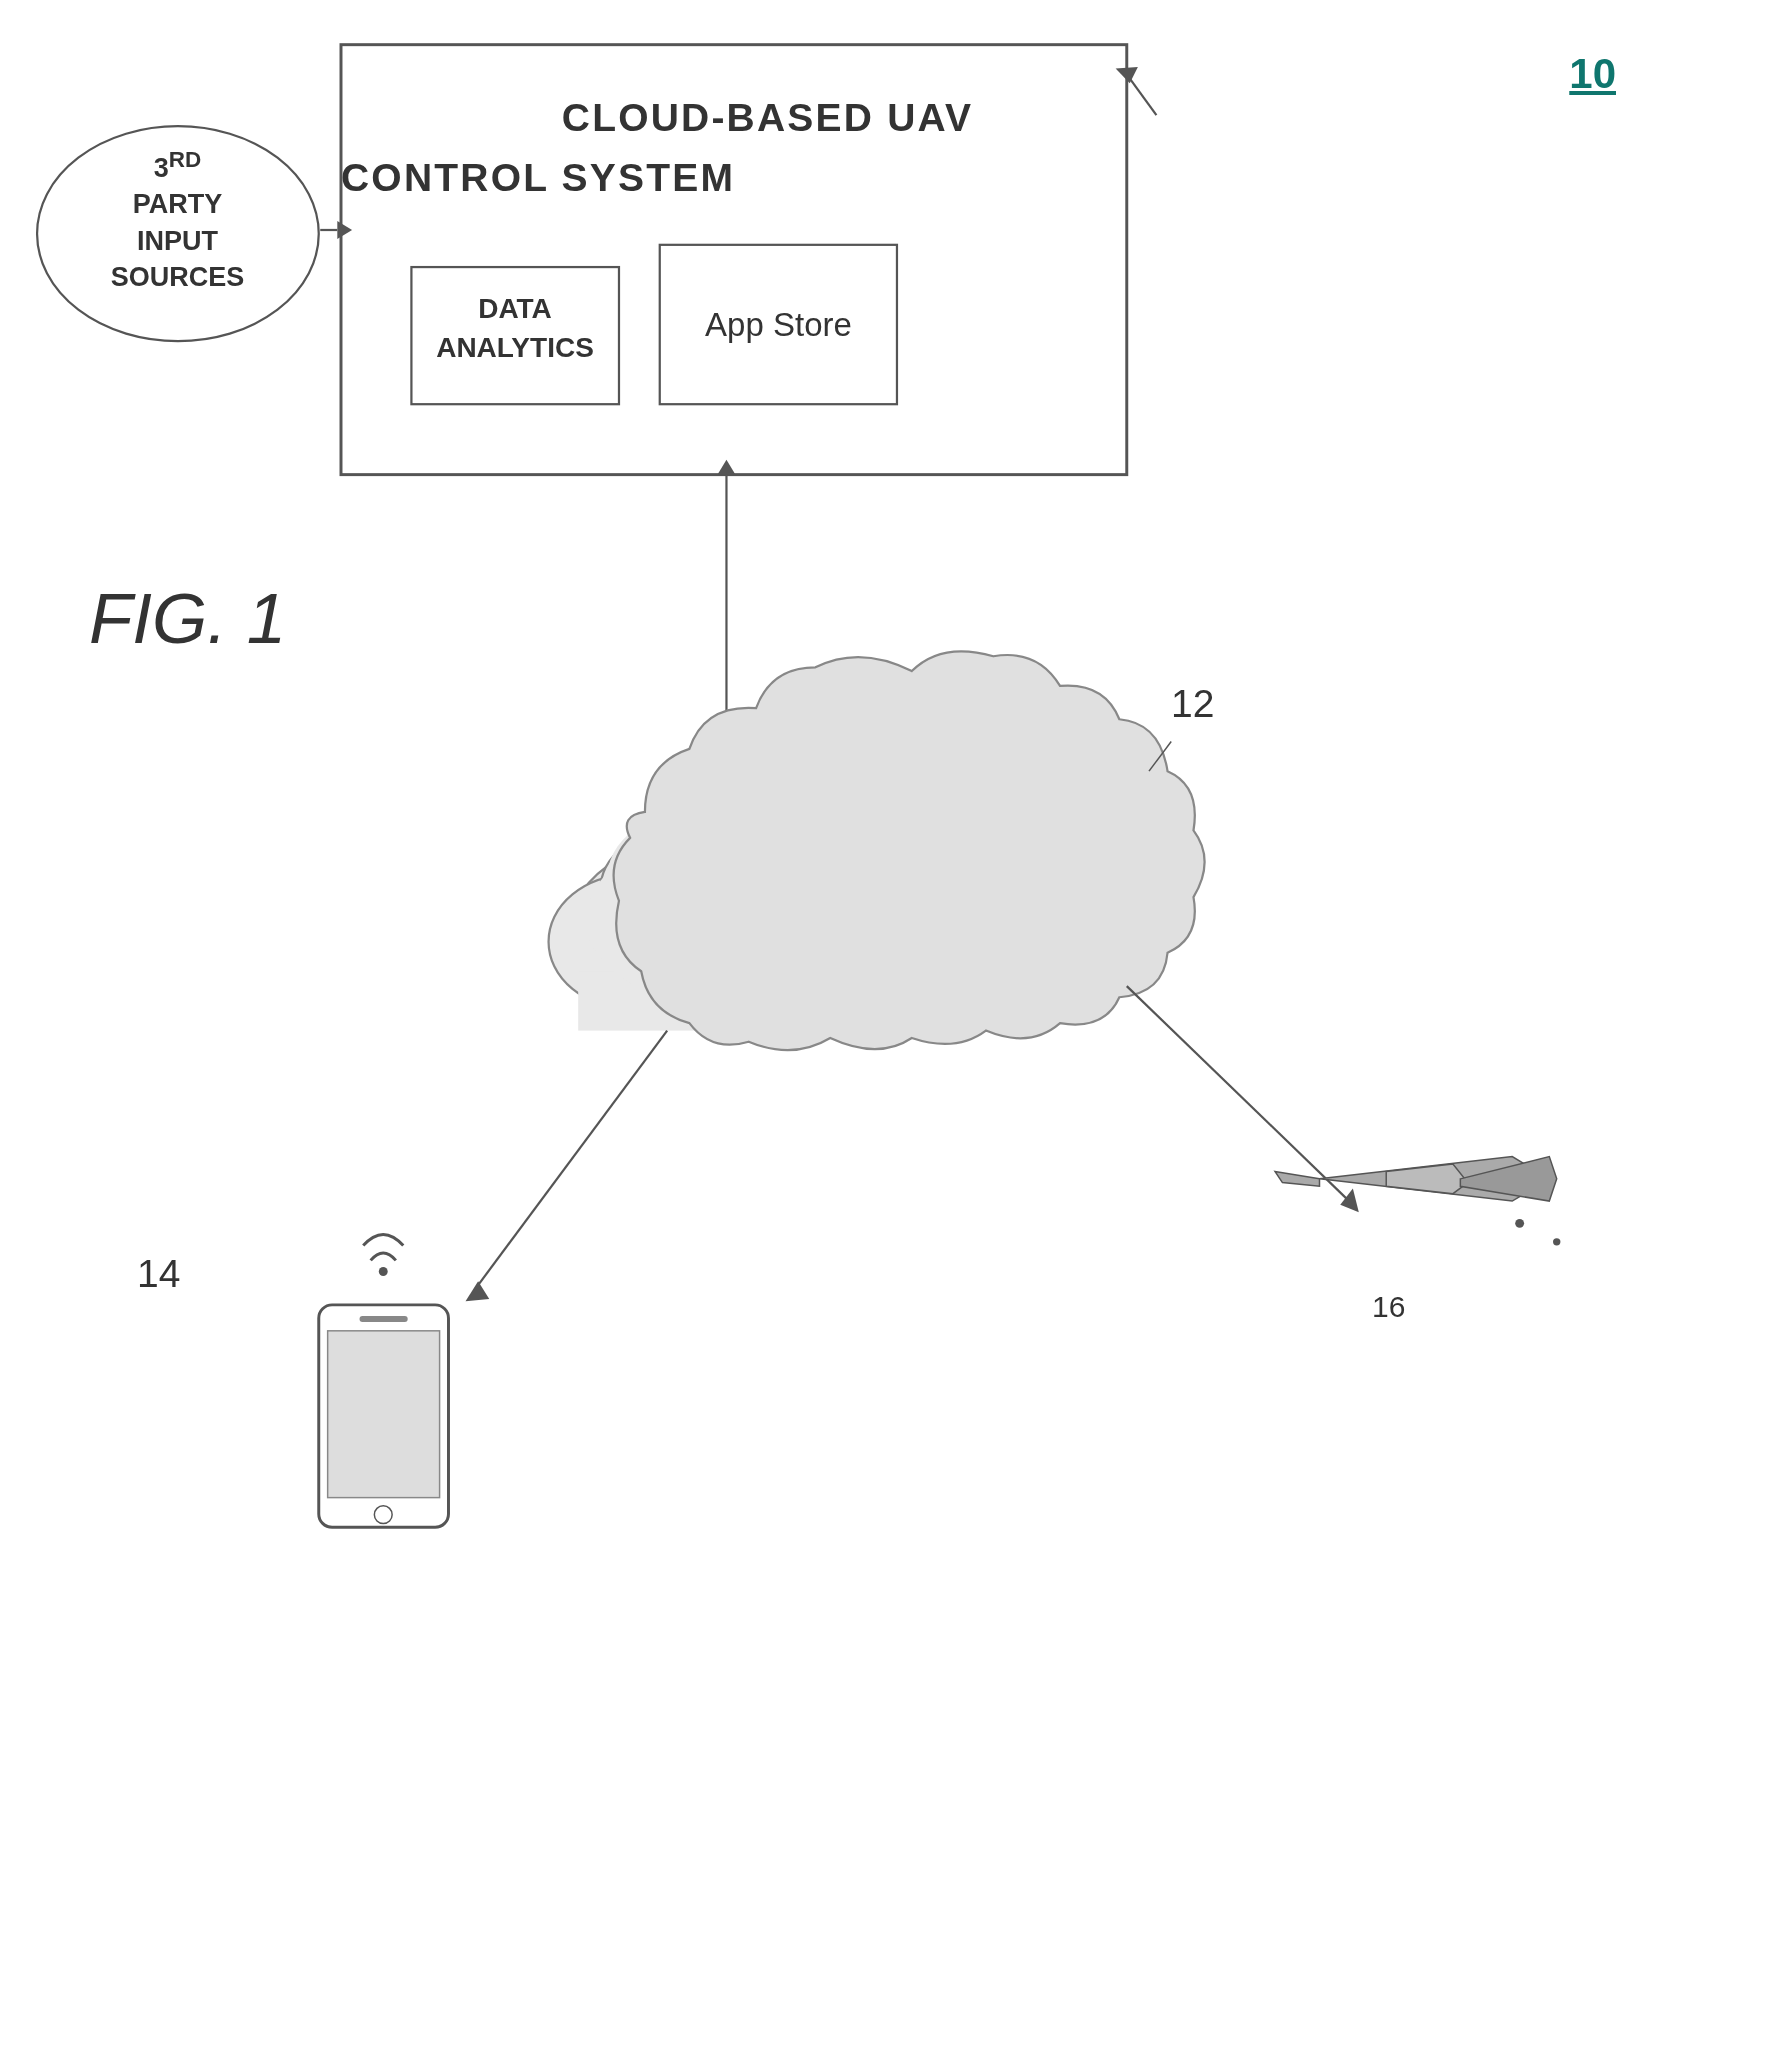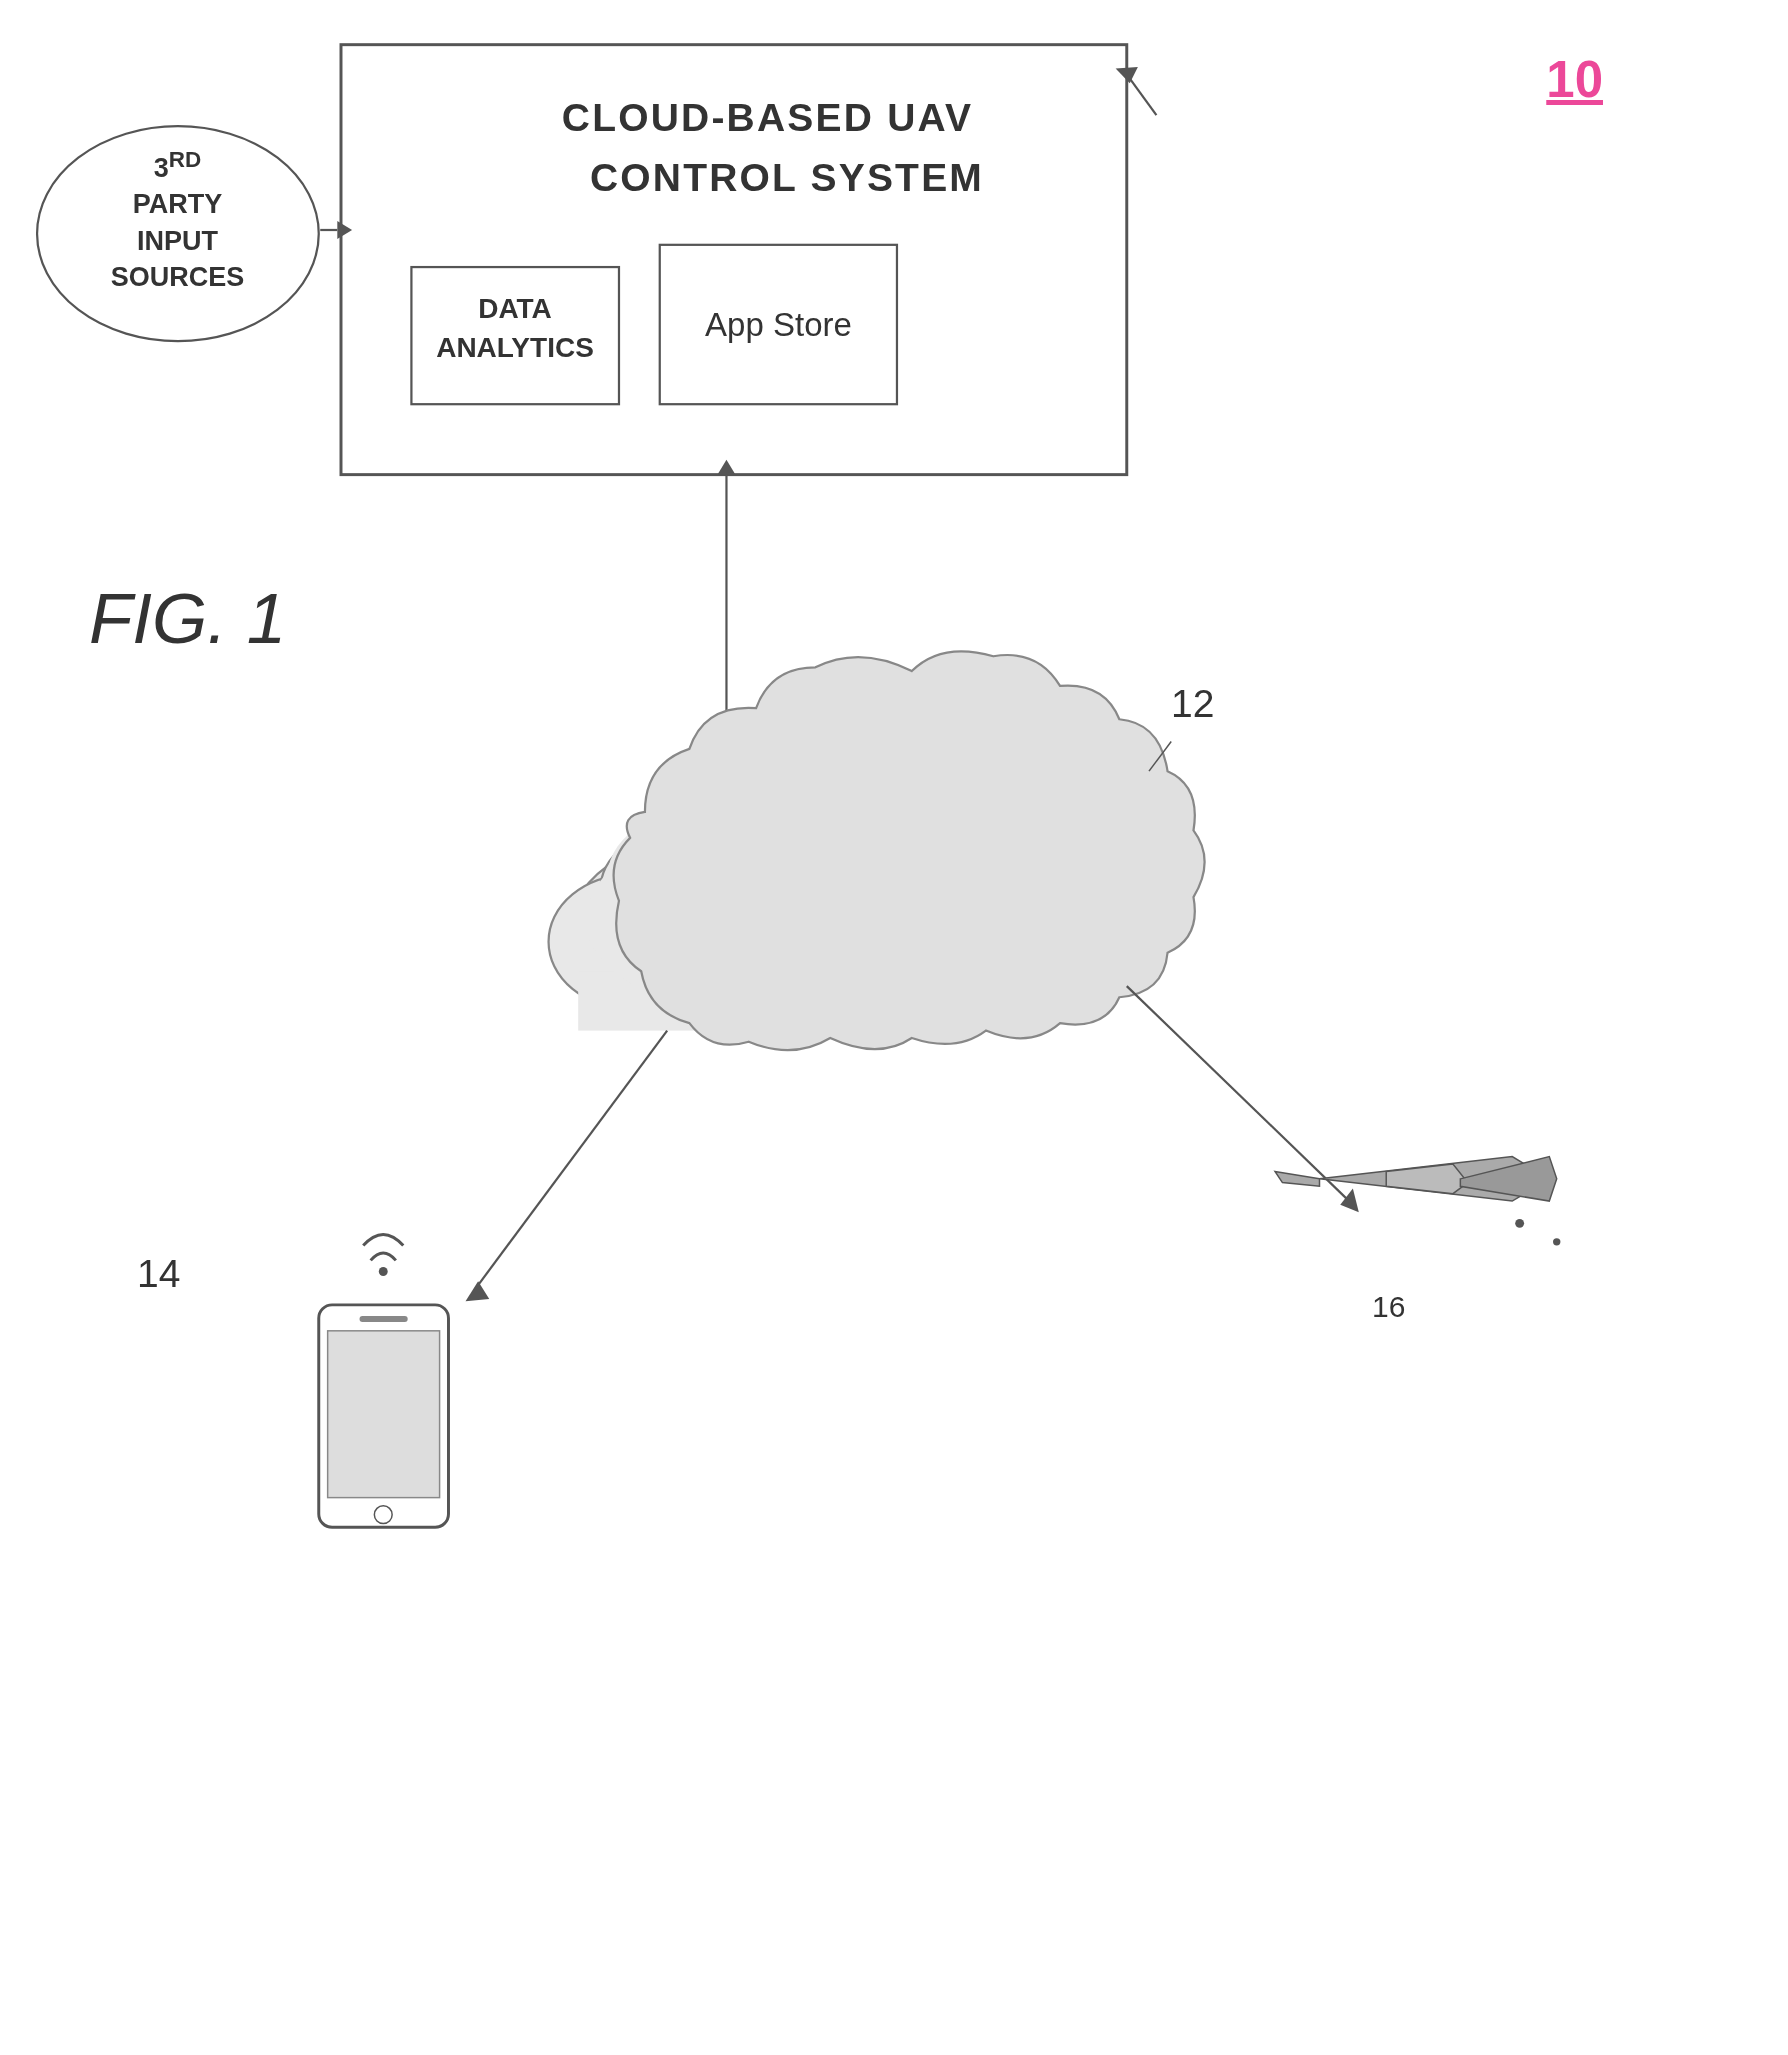--- a/index.html
+++ b/index.html
@@ -129,38 +129,38 @@
       <circle cx="330" cy="140" r="6" fill="#555"></circle>
       <circle cx="380" cy="165" r="5" fill="#555"></circle>
     </g>
 
     <line x1="1580" y1="1000" x2="1550" y2="1040" stroke="#555" stroke-width="2"></line>
 
   </svg>
 
   <div style="position:absolute; top:96px; left:341px; width:853px; text-align:center; font-size:39px; font-weight:bold; color:#333; letter-spacing:2.2px;">CLOUD-BASED UAV</div>
 
-  <div style="position:absolute; top:156px; left:341px; width:876px; text-align:center; font-size:39px; font-weight:bold; color:#333; letter-spacing:2.2px;padding-left:16px;">CONTROL SYSTEM</div>
+  <div style="position:absolute; top:156px; left:341px; width:876px; text-align:left; font-size:39px; font-weight:bold; color:#333; letter-spacing:2.2px;">CONTROL SYSTEM</div>
 
   <div style="position:absolute; top:145px; left:44px; width:267px; text-align:center; font-size:27px; font-weight:bold; color:#333; line-height:1.35;">
     <span>3<sup>RD</sup><br>PARTY<br>INPUT<br>SOURCES</span>
   </div>
 
   <div style="position:absolute; top:289px; left:411px; width:208px; height:137px; display:flex; justify-content:center; text-align:center; font-size:28px; font-weight:bold; color:#333; line-height:1.4;">
     <span><span>DATA</span><br><span>ANALYTICS</span></span>
   </div>
 
   <div style="position:absolute; top:245px; left:660px; width:237px; height:159px; display:flex; align-items:center; justify-content:center; text-align:center; font-size:33px; color:#333;">
     <span>App Store</span>
   </div>
 
 
   <div style="position:absolute; top:578px; left:89px; font-size:71px; font-style:italic; color:#333; font-weight:normal;">FIG. 1</div>
 
-  <div style="position:absolute; top:50px; right:185px; font-size:51px; font-weight:bold; color:#ec4899; text-decoration:underline;">10</div>
+  <div style="position:absolute; top:50px; right:172px; font-size:42px; font-weight:bold; color:#0f766e; text-decoration:underline;">10</div>
 
   <div style="position:absolute; top:682px; left:1171px; font-size:39px; color:#333;">12</div>
 
   <div style="position:absolute; top:1246px; left:137px; font-size:39px; color:#333;margin-top:6px;">14</div>
 
   <div style="position:absolute; top:1290px; left:1372px; font-size:30px; color:#333;">16</div>
 
 </div>
 
 

